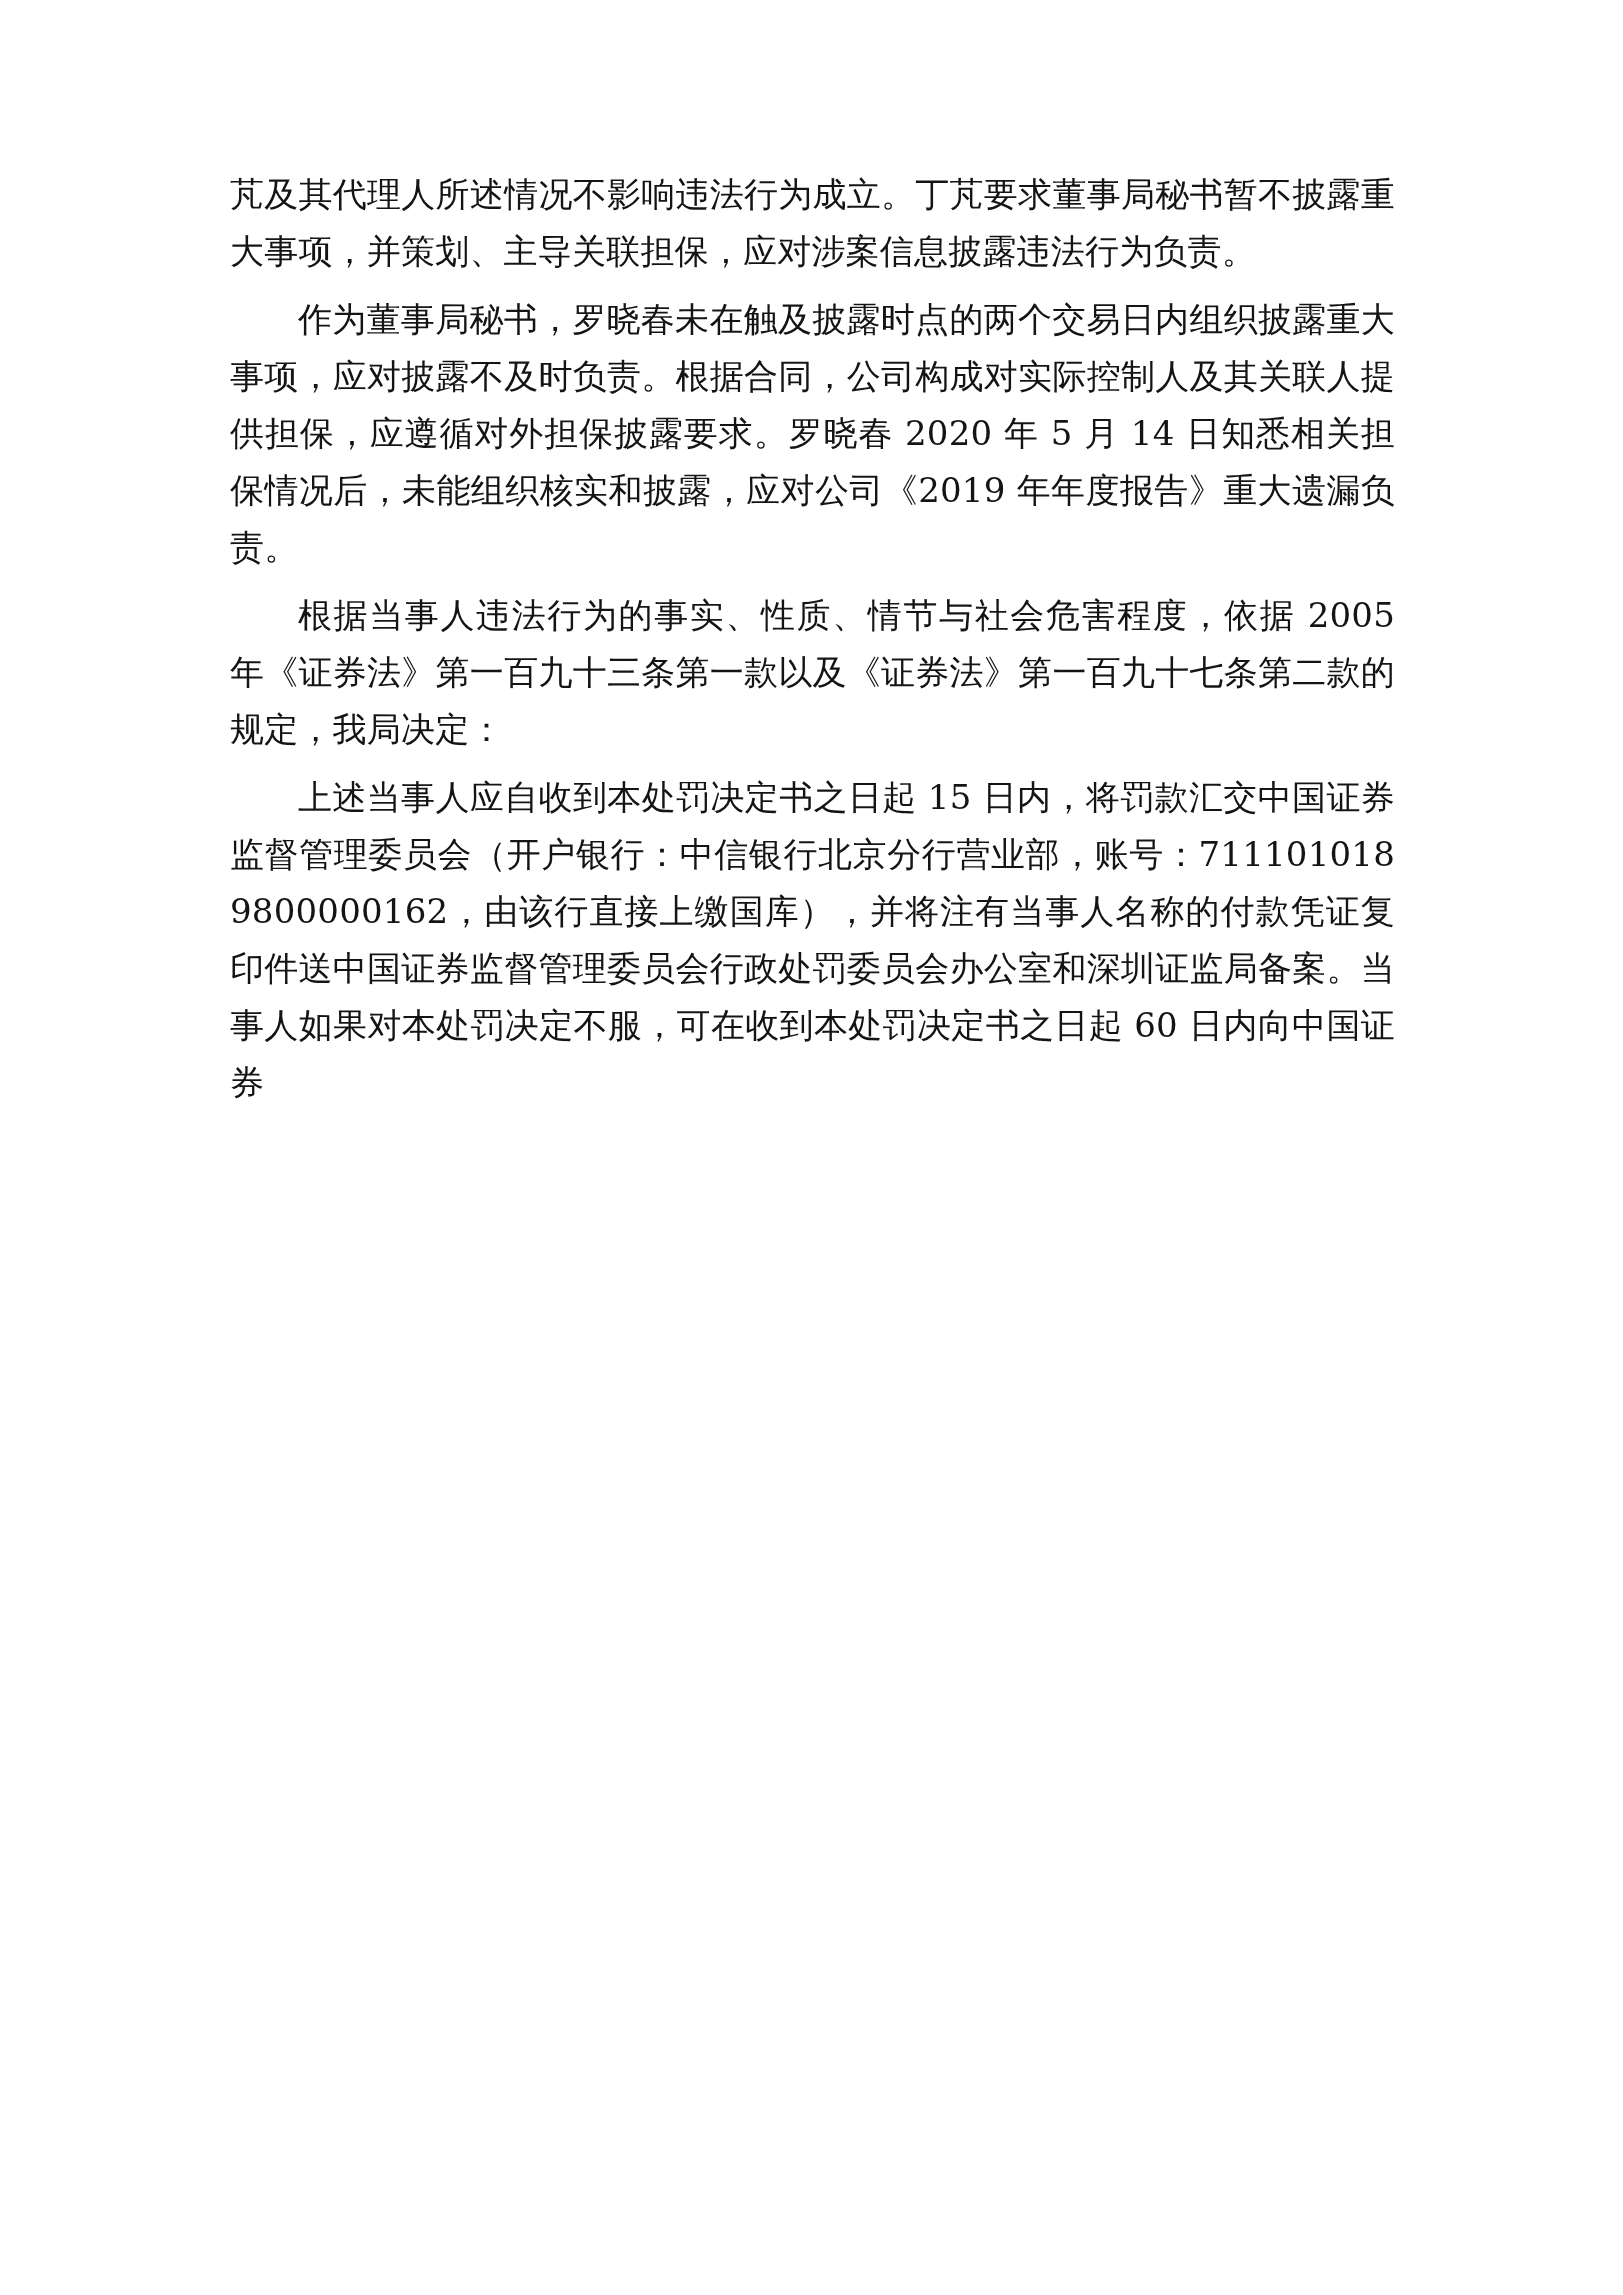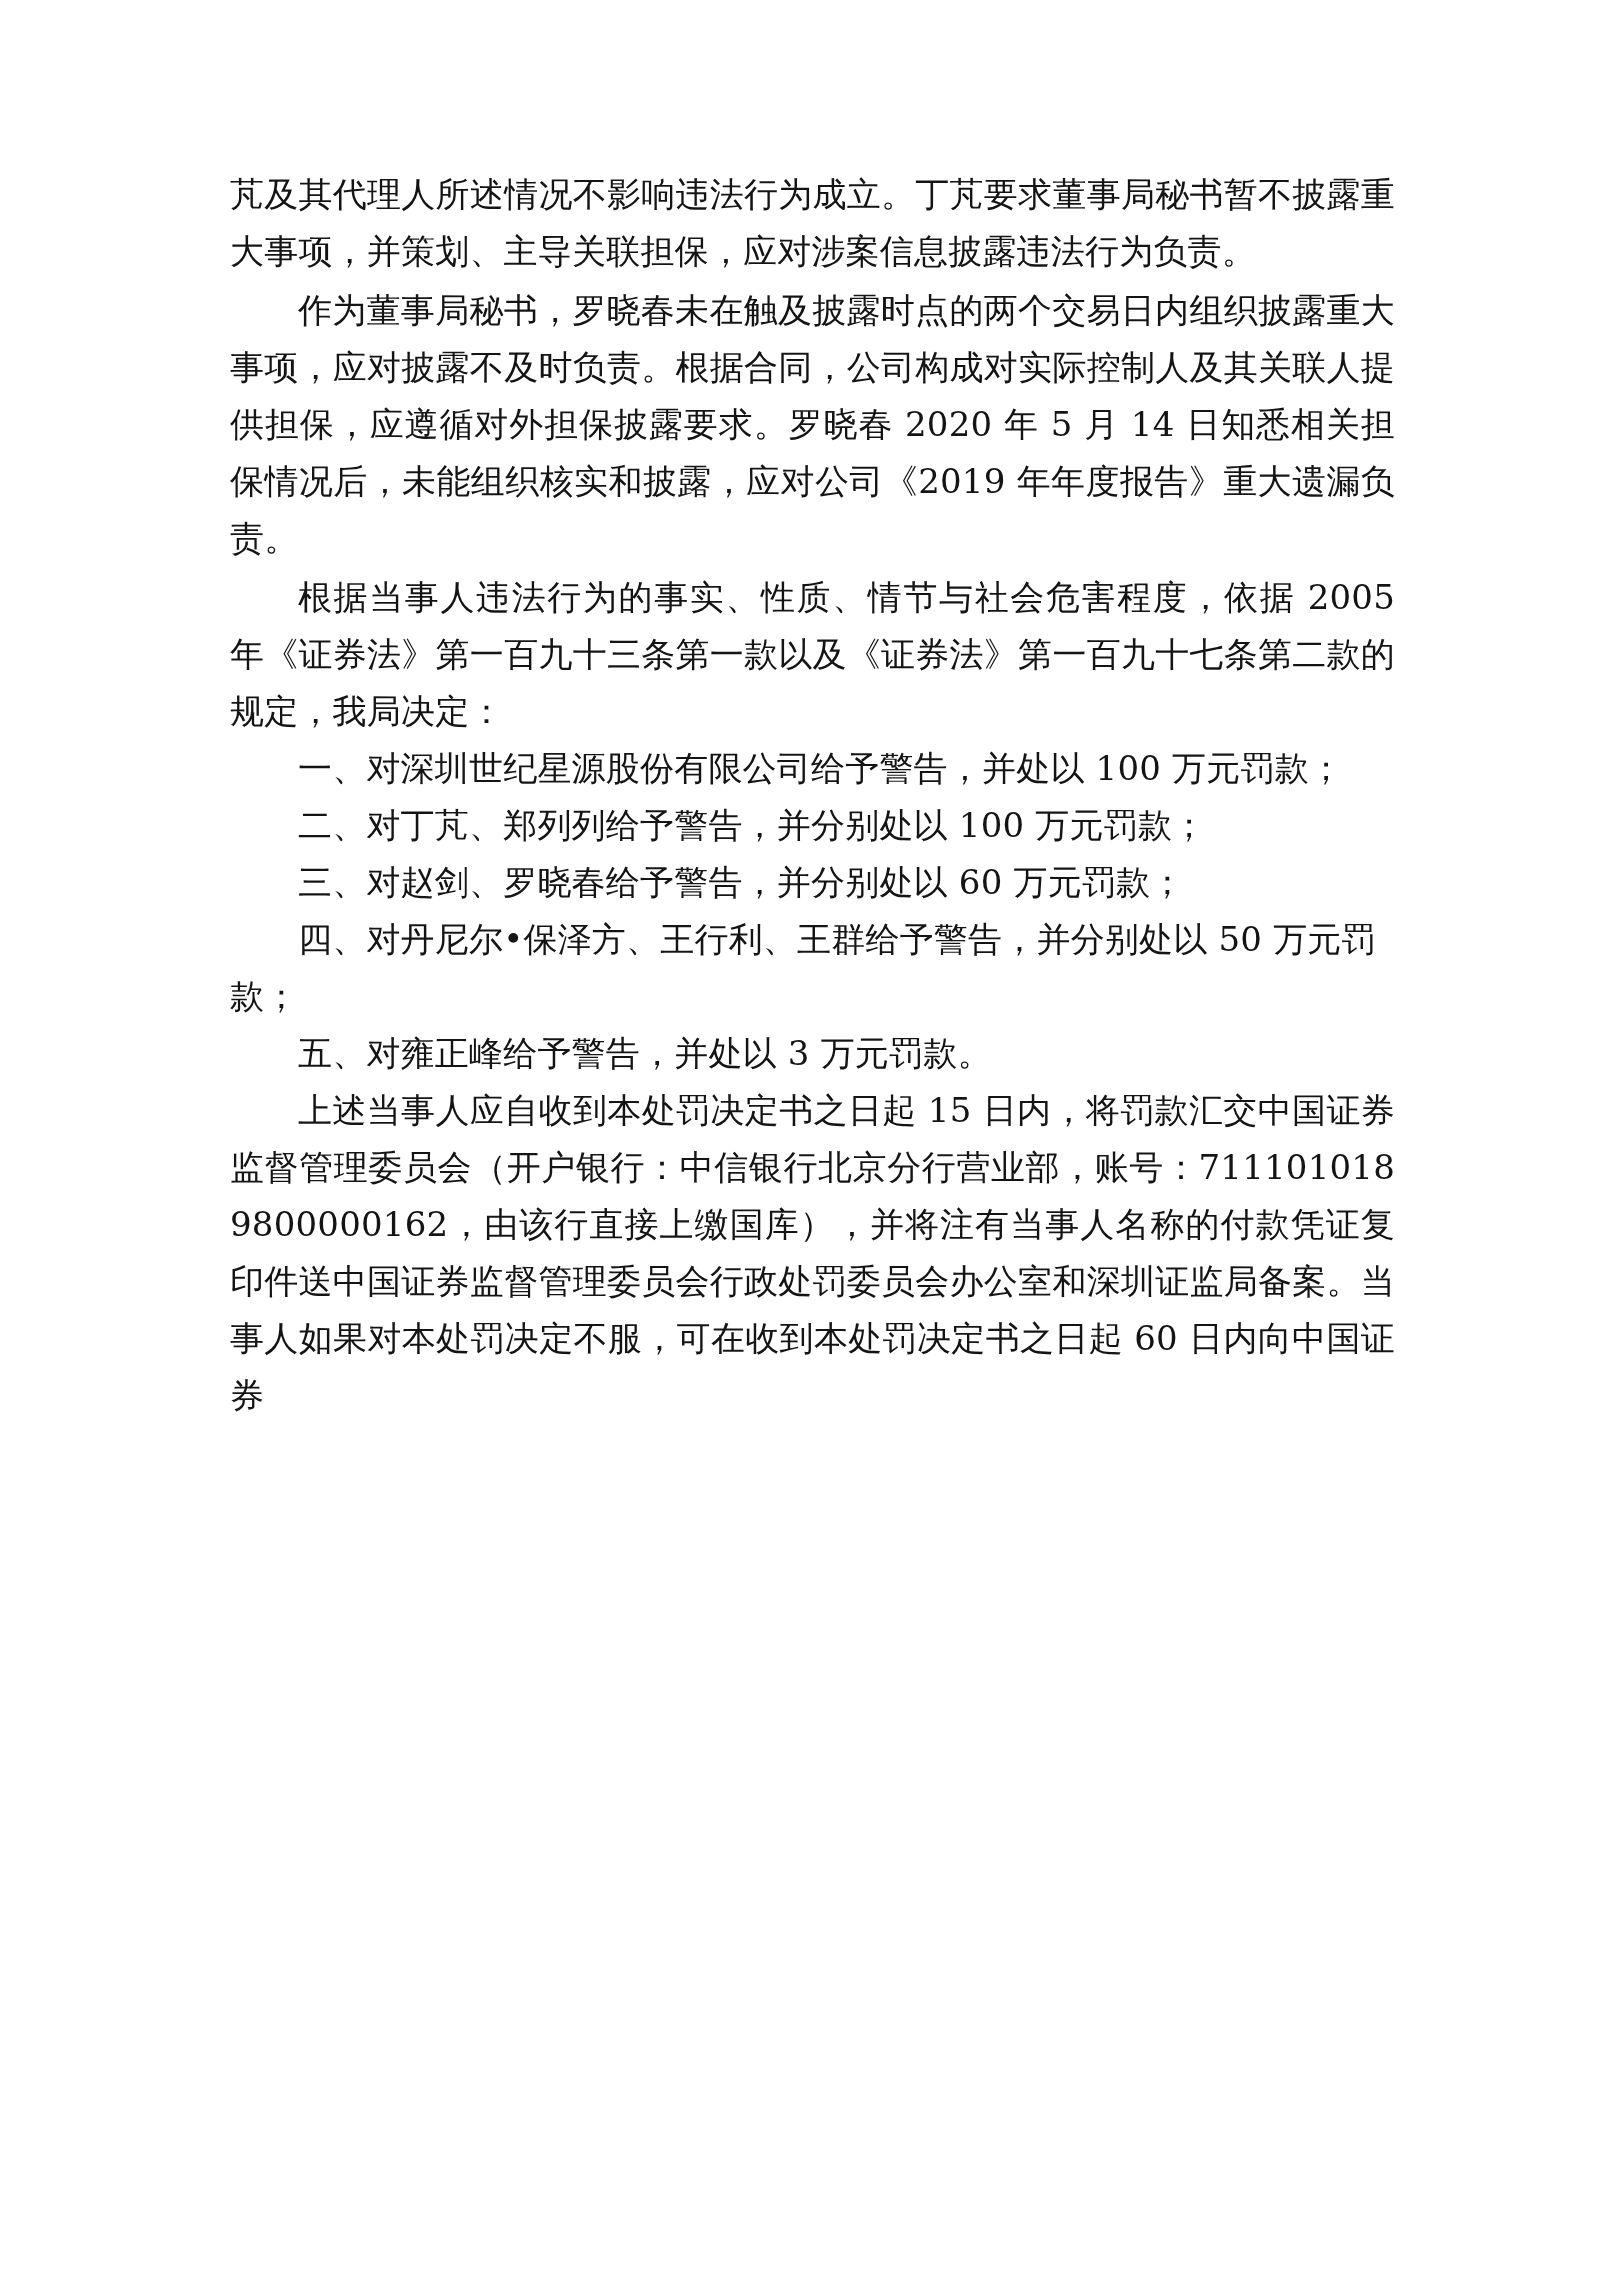--- a/index.html
+++ b/index.html
@@ -39,21 +39,21 @@
     text-align: justify;
     text-justify: inter-character;
     text-align-last: left;
     margin: 0 0 0 0;
     letter-spacing: 0.2px;
     word-break: break-all;
     color: #141414;
   }
 
   .para + .para {
-    margin-top: 2px;
+    margin-top: 11px;
   }
 
   .indent {
     text-indent: 68px;
   }
 
   
   .item {
     font-size: 34px;
     line-height: 57px;
@@ -75,25 +75,18 @@
 
     <p class="para">芃及其代理人所述情况不影响违法行为成立。丁芃要求董事局秘书暂不披露重大事项，并策划、主导关联担保，应对涉案信息披露违法行为负责。</p>
 
     <p class="para indent">作为董事局秘书，罗晓春未在触及披露时点的两个交易日内组织披露重大事项，应对披露不及时负责。根据合同，公司构成对实际控制人及其关联人提供担保，应遵循对外担保披露要求。罗晓春 2020 年 5 月 14 日知悉相关担保情况后，未能组织核实和披露，应对公司《2019 年年度报告》重大遗漏负责。</p>
 
 
 
 
     <p class="para indent">根据当事人违法行为的事实、性质、情节与社会危害程度，依据 2005 年《证券法》第一百九十三条第一款以及《证券法》第一百九十七条第二款的规定，我局决定：</p>
 
-    <div class="items-block">
-      <p class="item">一、对深圳世纪星源股份有限公司给予警告，并处以 100 万元罚款；</p>
-      <p class="item">二、对丁芃、郑列列给予警告，并分别处以 100 万元罚款；</p>
-      <p class="item">三、对赵剑、罗晓春给予警告，并分别处以 60 万元罚款；</p>
-      <p class="item">四、对丹尼尔•保泽方、王行利、王群给予警告，并分别处以 50 万元罚款；</p>
-      <p class="item">五、对雍正峰给予警告，并处以 3 万元罚款。</p>
-    </div>
 
     <p class="para indent">上述当事人应自收到本处罚决定书之日起 15 日内，将罚款汇交中国证券监督管理委员会（开户银行：中信银行北京分行营业部，账号：7111010189800000162，由该行直接上缴国库），并将注有当事人名称的付款凭证复印件送中国证券监督管理委员会行政处罚委员会办公室和深圳证监局备案。当事人如果对本处罚决定不服，可在收到本处罚决定书之日起 60 日内向中国证券</p>
 
   </div>
 </div>
 
 
 </body></html>

